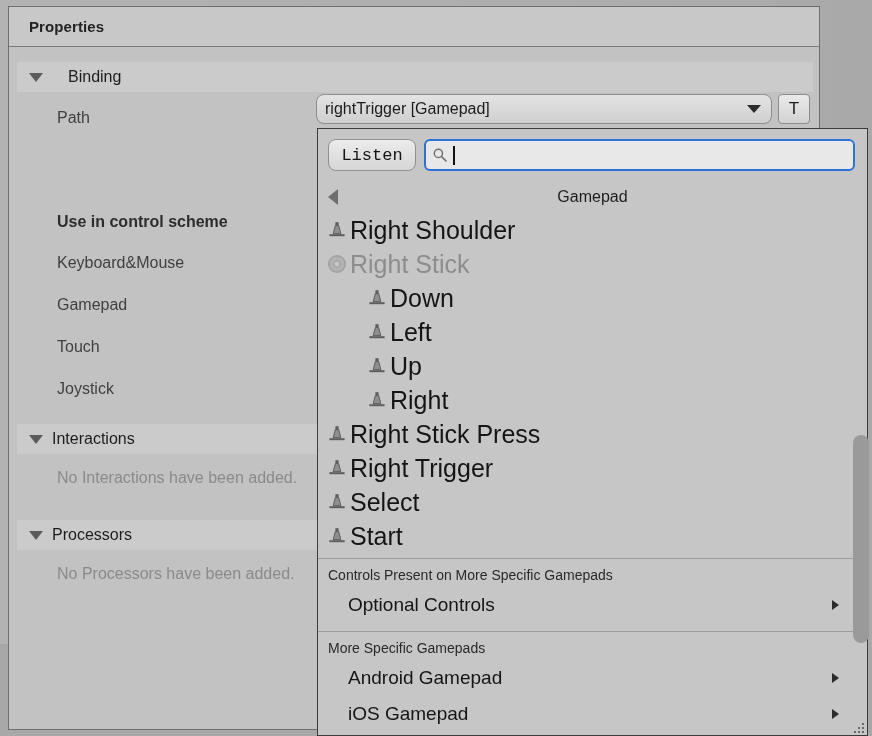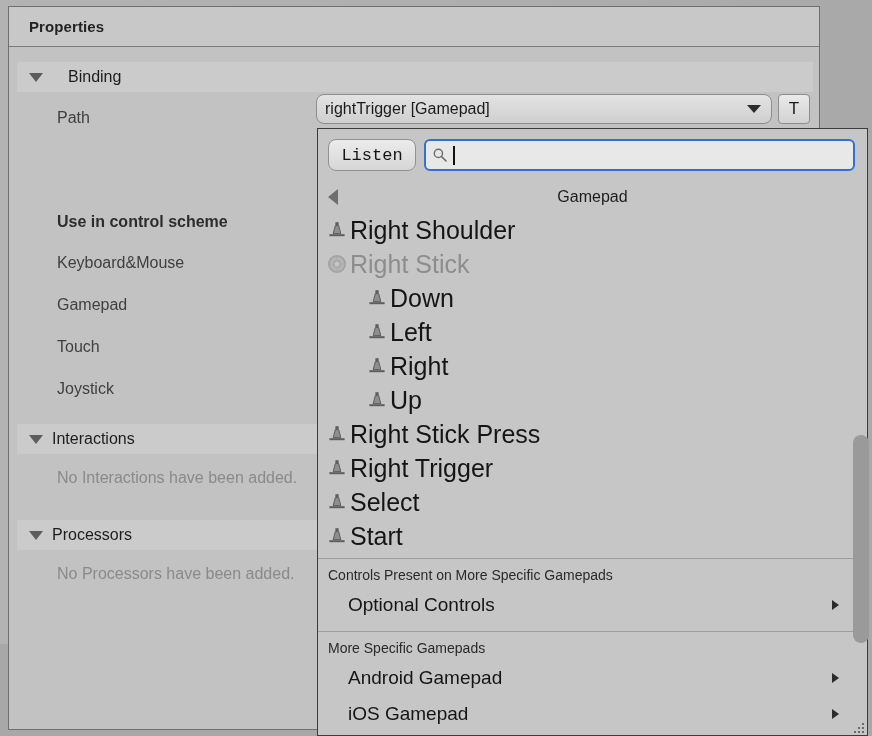--- a/index.html
+++ b/index.html
@@ -314,30 +314,30 @@
         </svg>
         <span class="lbl">Left</span>
       </div>
 
       <div class="item indent">
         <svg class="ico" viewBox="0 0 22 22">
           <rect x="9.4" y="3.2" width="3.2" height="3.6" fill="#5d5d5d"></rect>
           <path d="M7.2 14.6 L9.3 6.6 L12.7 6.6 L14.8 14.6 Z" fill="#8e8e8e" stroke="#5d5d5d" stroke-width="1"></path>
           <rect x="3.4" y="15.2" width="15.2" height="2" fill="#5d5d5d"></rect>
         </svg>
+        <span class="lbl">Up</span>
+      </div>
+
+      <div class="item indent">
+        <svg class="ico" viewBox="0 0 22 22">
+          <rect x="9.4" y="3.2" width="3.2" height="3.6" fill="#5d5d5d"></rect>
+          <path d="M7.2 14.6 L9.3 6.6 L12.7 6.6 L14.8 14.6 Z" fill="#8e8e8e" stroke="#5d5d5d" stroke-width="1"></path>
+          <rect x="3.4" y="15.2" width="15.2" height="2" fill="#5d5d5d"></rect>
+        </svg>
         <span class="lbl">Right</span>
-      </div>
-
-      <div class="item indent">
-        <svg class="ico" viewBox="0 0 22 22">
-          <rect x="9.4" y="3.2" width="3.2" height="3.6" fill="#5d5d5d"></rect>
-          <path d="M7.2 14.6 L9.3 6.6 L12.7 6.6 L14.8 14.6 Z" fill="#8e8e8e" stroke="#5d5d5d" stroke-width="1"></path>
-          <rect x="3.4" y="15.2" width="15.2" height="2" fill="#5d5d5d"></rect>
-        </svg>
-        <span class="lbl">Up</span>
       </div>
 
       <div class="item">
         <svg class="ico" viewBox="0 0 22 22">
           <rect x="9.4" y="3.2" width="3.2" height="3.6" fill="#5d5d5d"></rect>
           <path d="M7.2 14.6 L9.3 6.6 L12.7 6.6 L14.8 14.6 Z" fill="#8e8e8e" stroke="#5d5d5d" stroke-width="1"></path>
           <rect x="3.4" y="15.2" width="15.2" height="2" fill="#5d5d5d"></rect>
         </svg>
         <span class="lbl">Right Stick Press</span>
       </div>

